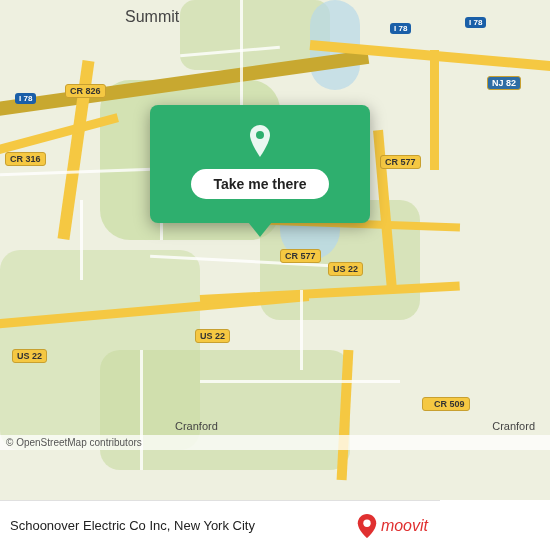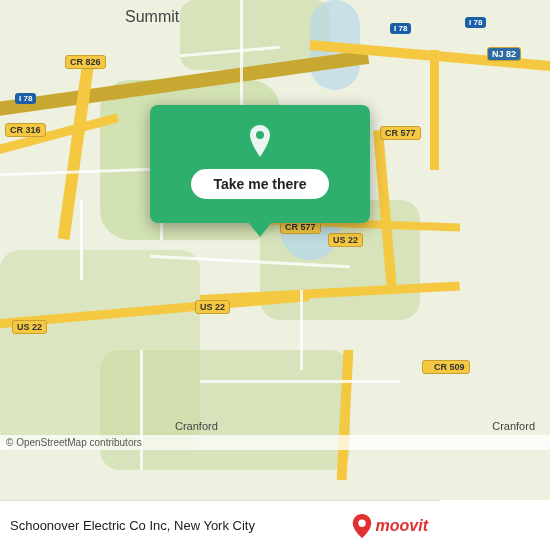--- a/index.html
+++ b/index.html
@@ -227,20 +227,21 @@
     .road-label {
       position: absolute;
       font-size: 9px;
       font-weight: bold;
       color: #333;
       background: #f5c842;
       padding: 1px 4px;
       border-radius: 3px;
       white-space: nowrap;
       border: 1px solid #c8a030;
+      margin-top: 29px;
     }
 
     .road-label-shield {
       position: absolute;
       font-size: 8px;
       font-weight: bold;
       color: #fff;
       background: #1a5fa8;
       padding: 1px 4px;
       border-radius: 3px;
@@ -340,21 +341,21 @@
       gap: 4px;
     }
 
     .moovit-pin {
       width: 20px;
       height: 24px;
     }
 
     .moovit-text {
       font-size: 16px;
-      font-weight: bold;
+      font-weight: normal;
       color: #e03030;
       font-style: italic;
     }
 
     
     .city-label-summit {
       position: absolute;
       top: 8px;
       left: 125px;
       font-size: 16px;
@@ -424,21 +425,21 @@
   <div class="local-road" style="top:0;left:240px;width:3px;height:120px;"></div>
   <div class="local-road" style="top:50px;left:180px;width:100px;height:3px;transform:rotate(-5deg);"></div>
 
   <span class="road-label-shield" style="top:93px;left:15px;">I 78</span>
   <span class="road-label-shield" style="top:23px;left:390px;">I 78</span>
   <span class="road-label-shield" style="top:17px;left:465px;">I 78</span>
   <span class="road-label" style="top:55px;left:65px;">CR 826</span>
   <span class="road-label" style="top:123px;left:5px;">CR 316</span>
   <span class="road-label" style="top:126px;left:380px;">CR 577</span>
   <span class="road-label" style="top:220px;left:280px;">CR 577</span>
-  <span class="road-label" style="top:360px;left:422px;padding-left:11px;">CR 509</span>
+  <span class="road-label" style="top:368px;left:422px;padding-left:11px;">CR 509</span>
   <span class="road-label" style="top:47px;left:487px;background:#2e6da4;color:#fff;">NJ 82</span>
   <span class="road-label" style="top:233px;left:328px;background:#f5c842;color:#333;">US 22</span>
   <span class="road-label" style="top:300px;left:195px;background:#f5c842;color:#333;">US 22</span>
   <span class="road-label" style="top:320px;left:12px;background:#f5c842;color:#333;">US 22</span>
 
   <span class="city-label-summit">Summit</span>
   <span class="city-label-westfield">Cranford</span>
   <span class="city-label-cranford">Cranford</span>
 
   <div class="popup-card">

